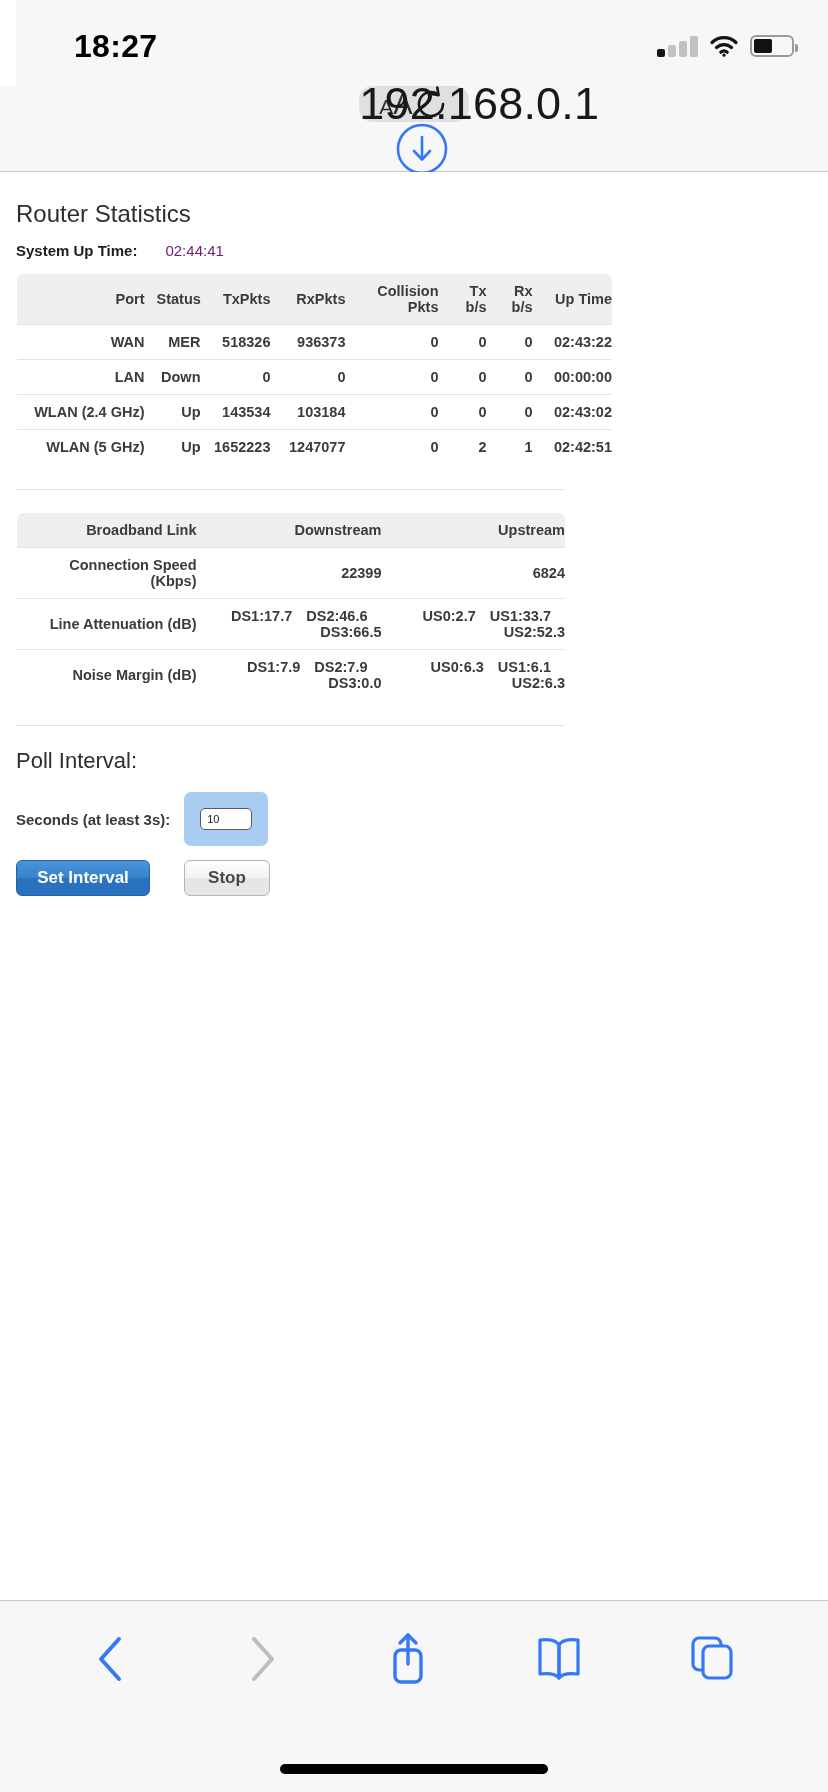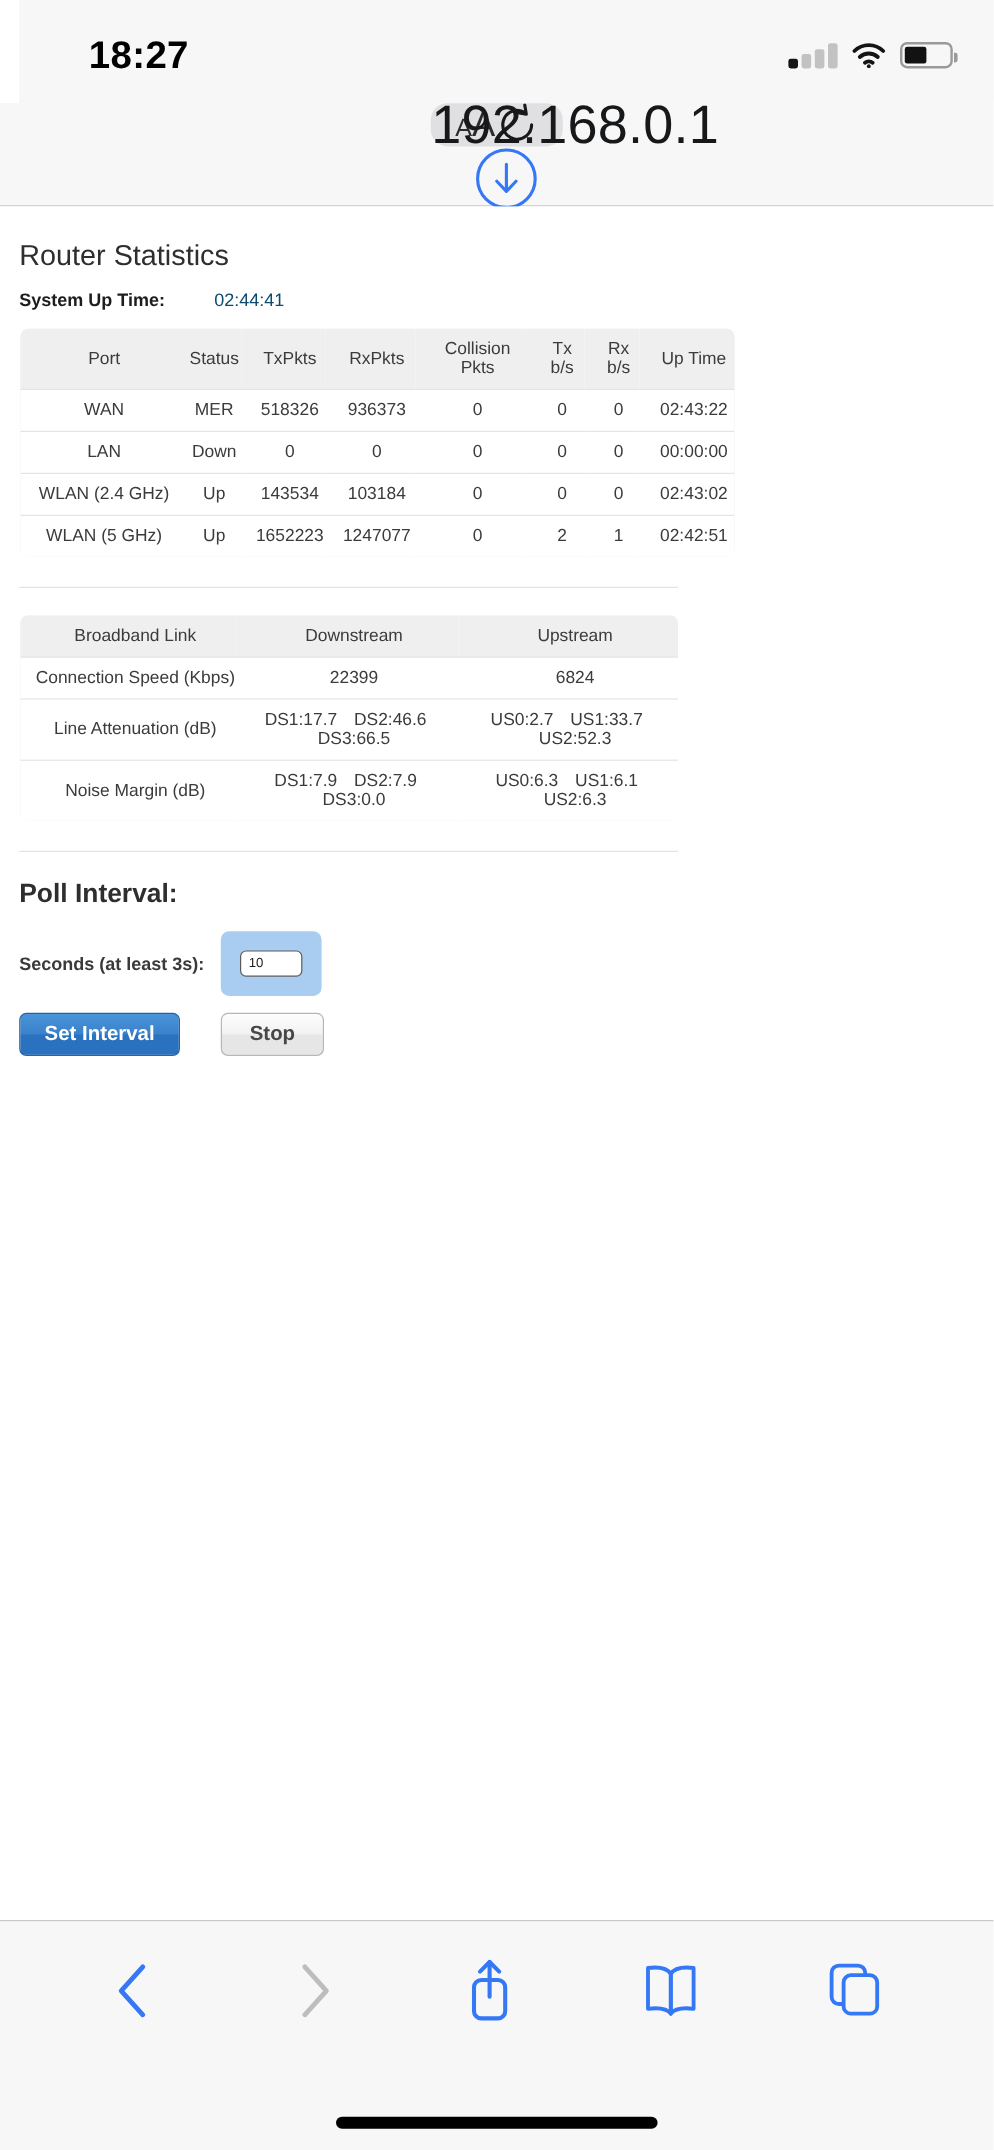--- a/index.html
+++ b/index.html
@@ -69,26 +69,26 @@
   .page {
     position: absolute; top: 172px; left: 0; width: 828px; height: 1428px;
     background: #fff; overflow: hidden;
   }
   .page-inner { padding: 20px 16px 0 16px; }
   .h1 {
     font-size: 24px; color: #2e2e2e; font-weight: 400; margin: 8px 0 14px 0;
   }
   .uptime-row { font-size: 15px; color: #3a3a3a; margin-bottom: 14px; display: flex; }
   .uptime-row .lbl { font-weight: 700; color: #1d1d1d; }
-  .uptime-row .val { margin-left: 41px; color: #0c4a6e; }
+  .uptime-row .val { margin-left: 28px; color: #701a75; }
 
   table.t { border-collapse: collapse; width: 549px; table-layout: fixed; }
   table.t th, table.t td {
-    font-size: 14.5px; color: #3b3b3b; text-align: center;
-    padding: 9px 0 9px 12px; font-weight: 400;
+    font-size: 14.5px; color: #3b3b3b; text-align: right;
+    padding: 9px 0 9px 12px; font-weight: 700;
     border-top: 1px solid #e4e4e4;
   }
   table.t thead th { background: #efefef; border-top: none; color: #3b3b3b; }
   table.t { border: 1px solid #e0e0e0; border-radius: 7px; overflow: hidden; }
   td.link { color: #1f51e0; }
 
   .tbl1 col.c0 { width: 128px; }
   .tbl1 col.c1 { width: 56px; }
   .tbl1 col.c2 { width: 70px; }
   .tbl1 col.c3 { width: 75px; }
@@ -101,21 +101,21 @@
     width: 549px; height: 1px; background: #e2e2e2; margin: 24px 0 22px 0;
   }
 
   .tbl2 col.b0 { width: 180px; }
   .tbl2 col.b1 { width: 185px; }
   .tbl2 col.b2 { width: 184px; }
   .tbl2 td .seg { display: inline-block; margin-right: 14px; }
   .tbl2 td .seg:last-child { margin-right: 0; }
 
   .h2 {
-    font-size: 22px; color: #2e2e2e; font-weight: 700; margin: 0 0 18px 0;
+    font-size: 22px; color: #2e2e2e; font-weight: 400; margin: 0 0 18px 0;
   }
   .form-row { display: flex; align-items: center; margin-bottom: 14px; }
   .form-row label { font-size: 15px; color: #3a3a3a; font-weight: bold; }
   .numbox-focus {
     margin-left: 14px; background: #a8cdf0; border-radius: 7px; padding: 16px;
     display: inline-flex;
   }
   .numbox {
     width: 52px; height: 22px; background: #fff; border: 1px solid #5b5b5b;
     border-radius: 5px; font-size: 11px; color: #1c1c1c;

